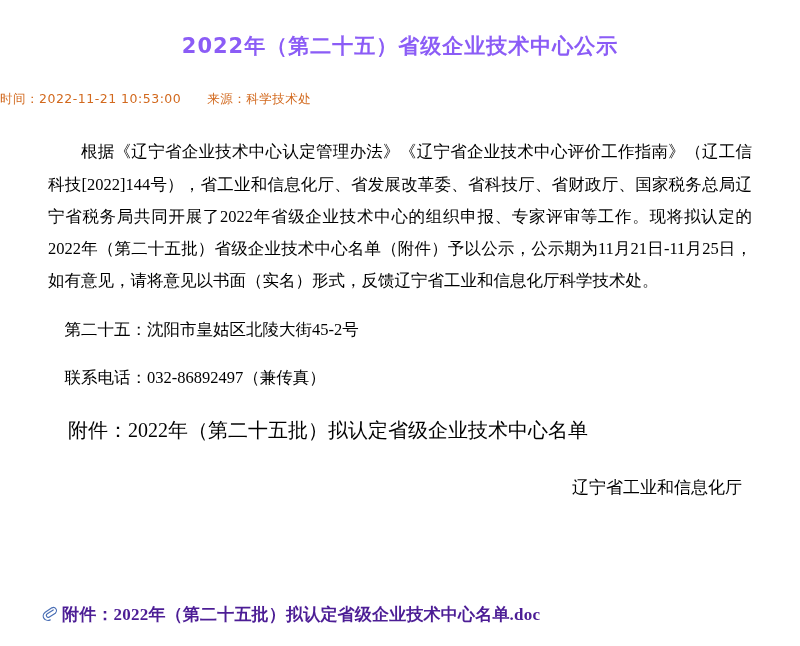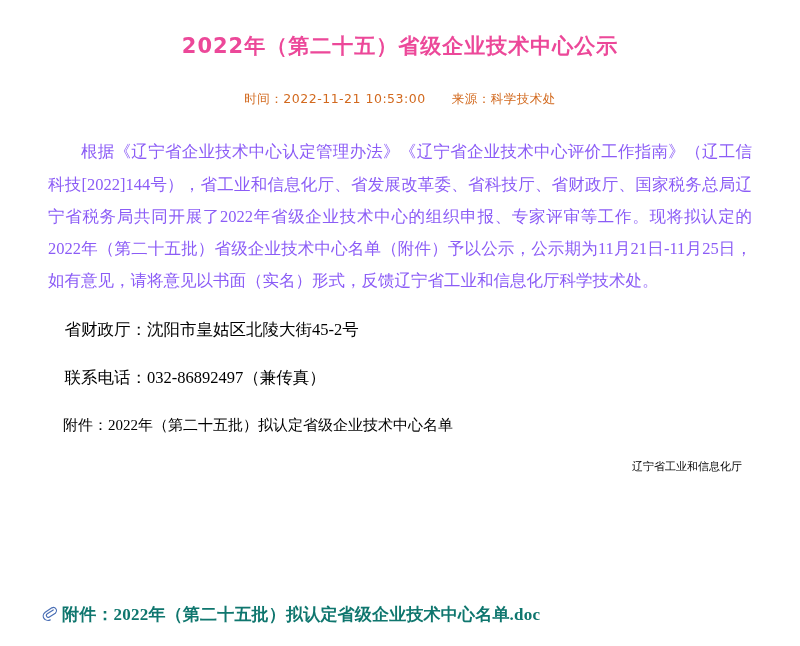--- a/index.html
+++ b/index.html
@@ -15,69 +15,68 @@
     overflow: hidden;
   }
   .page {
     position: relative;
     width: 800px;
     height: 646px;
     box-sizing: border-box;
   }
   .title {
     text-align: center;
-    color: #ec4899;
+    color: #8b5cf6;
     font-family: "DejaVu Sans", "Liberation Sans", sans-serif;
     font-size: 21px;
     font-weight: bold;
     letter-spacing: 1px;
     padding-top: 18px;
     line-height: 1.4;
   }
   .meta {
-    text-align: center;
     color: #d2691e;
     font-family: "DejaVu Sans", "Liberation Sans", sans-serif;
     font-size: 12.5px;
     margin-top: 30px;
     letter-spacing: 0.5px;
   }
   .meta .meta-sep {
     display: inline-block;
     width: 26px;
   }
   .body-wrap {
     margin: 28px 48px 0 48px;
   }
   .para {
     font-size: 16.5px;
     line-height: 1.95;
     text-align: justify;
     text-justify: inter-ideograph;
-    color: #8b5cf6;
+    color: #000000;
   }
   .para.indent {
     text-indent: 2em;
   }
   .contact-line {
     font-size: 16.5px;
     line-height: 1.95;
     margin-top: 14px;
     text-indent: 1em;
   }
   .attach-line {
-    font-size: 15px;
+    font-size: 20px;
     line-height: 1.95;
     margin-top: 14px;
     text-indent: 1em;
   }
   .signoff {
     margin-top: 4px;
     text-align: right;
-    font-size: 11px;
+    font-size: 17px;
     line-height: 2.1;
     padding-right: 10px;
   }
   .download-bar {
     position: absolute;
     left: 0;
     right: 0;
     bottom: 34px;
     padding: 0 34px;
     box-sizing: border-box;
@@ -96,42 +95,42 @@
     margin: 0 6px 0 8px;
     color: #4a6fb5;
     font-size: 16px;
     line-height: 1;
     transform: rotate(12deg);
   }
   .download-link {
     font-family: "Liberation Serif", "DejaVu Serif", serif;
     font-weight: bold;
     font-size: 17px;
-    color: #0f766e;
+    color: #4c1d95;
     text-decoration: none;
     letter-spacing: 0.2px;
     cursor: pointer;
     text-align: right;
   }
 </style>
 </head>
 <body>
 
 <div class="page">
 
   <h1 class="title">2022年（第二十五）省级企业技术中心公示</h1>
 
   <div class="meta">
     <span>时间：</span><span>2022-11-21 10:53:00</span><span class="meta-sep"></span><span>来源：</span><span>科学技术处</span>
   </div>
 
   <div class="body-wrap">
     <p class="para indent">根据《辽宁省企业技术中心认定管理办法》《辽宁省企业技术中心评价工作指南》（辽工信科技[2022]144号），省工业和信息化厅、省发展改革委、省科技厅、省财政厅、国家税务总局辽宁省税务局共同开展了2022年省级企业技术中心的组织申报、专家评审等工作。现将拟认定的2022年（第二十五批）省级企业技术中心名单（附件）予以公示，公示期为11月21日-11月25日，如有意见，请将意见以书面（实名）形式，反馈辽宁省工业和信息化厅科学技术处。</p>
 
-    <p class="contact-line">省财政厅：沈阳市皇姑区北陵大街45-2号</p>
+    <p class="contact-line">第二十五：沈阳市皇姑区北陵大街45-2号</p>
     <p class="contact-line">联系电话：032-86892497（兼传真）</p>
     <p class="attach-line">附件：2022年（第二十五批）拟认定省级企业技术中心名单</p>
 
     <div class="signoff">
       <div>辽宁省工业和信息化厅</div>
     </div>
   </div>
 
   <div class="download-bar">
     <span class="clip-icon">

